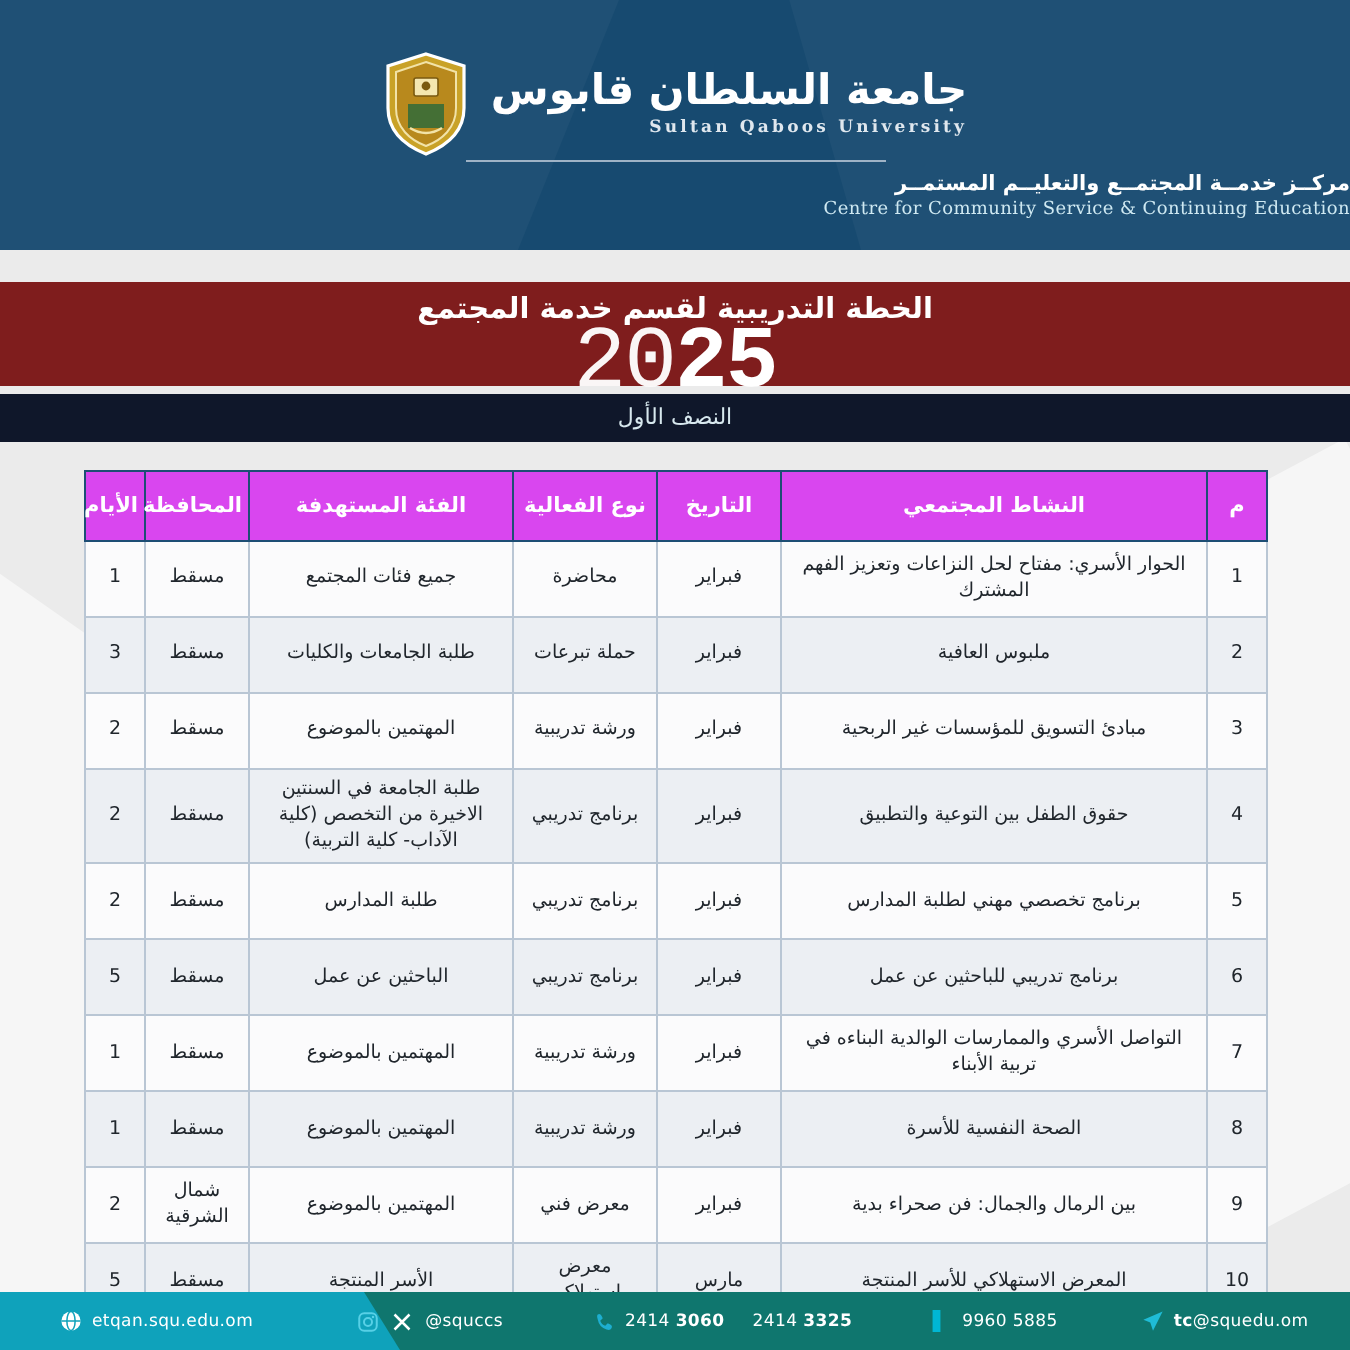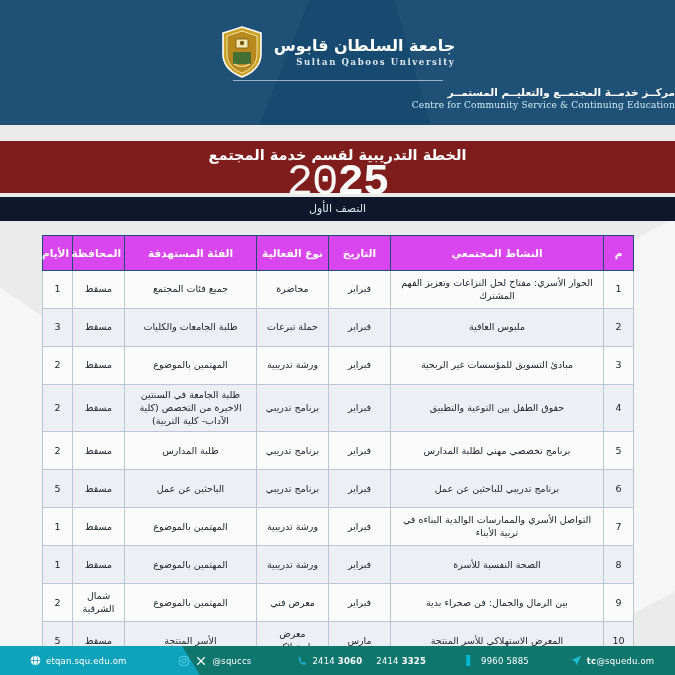--- a/index.html
+++ b/index.html
@@ -25,21 +25,21 @@
   }
   .header .tex1 { width: 340px; height: 260px; left: -60px; top: -90px; transform: rotate(22deg); }
   .header .tex2 { width: 300px; height: 240px; right: -40px; top: -70px; transform: rotate(-16deg); }
 
   .brand-row {
     position: absolute; left: 0; right: 0; top: 26px;
     display: flex; justify-content: center; align-items: center; gap: 10px;
   }
   .uni-names { text-align: right; line-height: 1.1; }
   .uni-ar {
-    color: #ffffff; font-size: 16px; font-weight: bold;
+    color: #ffffff; font-size: 21px; font-weight: bold;
     letter-spacing: .5px;
   }
   .uni-en {
     color: #dfe7ee; font-size: 8.5px; font-weight: bold;
     letter-spacing: 1.6px; margin-top: 3px;
     font-family: "DejaVu Serif", "Liberation Serif", serif;
   }
 
   
   .crest { width: 44px; height: 52px; position: relative; }

